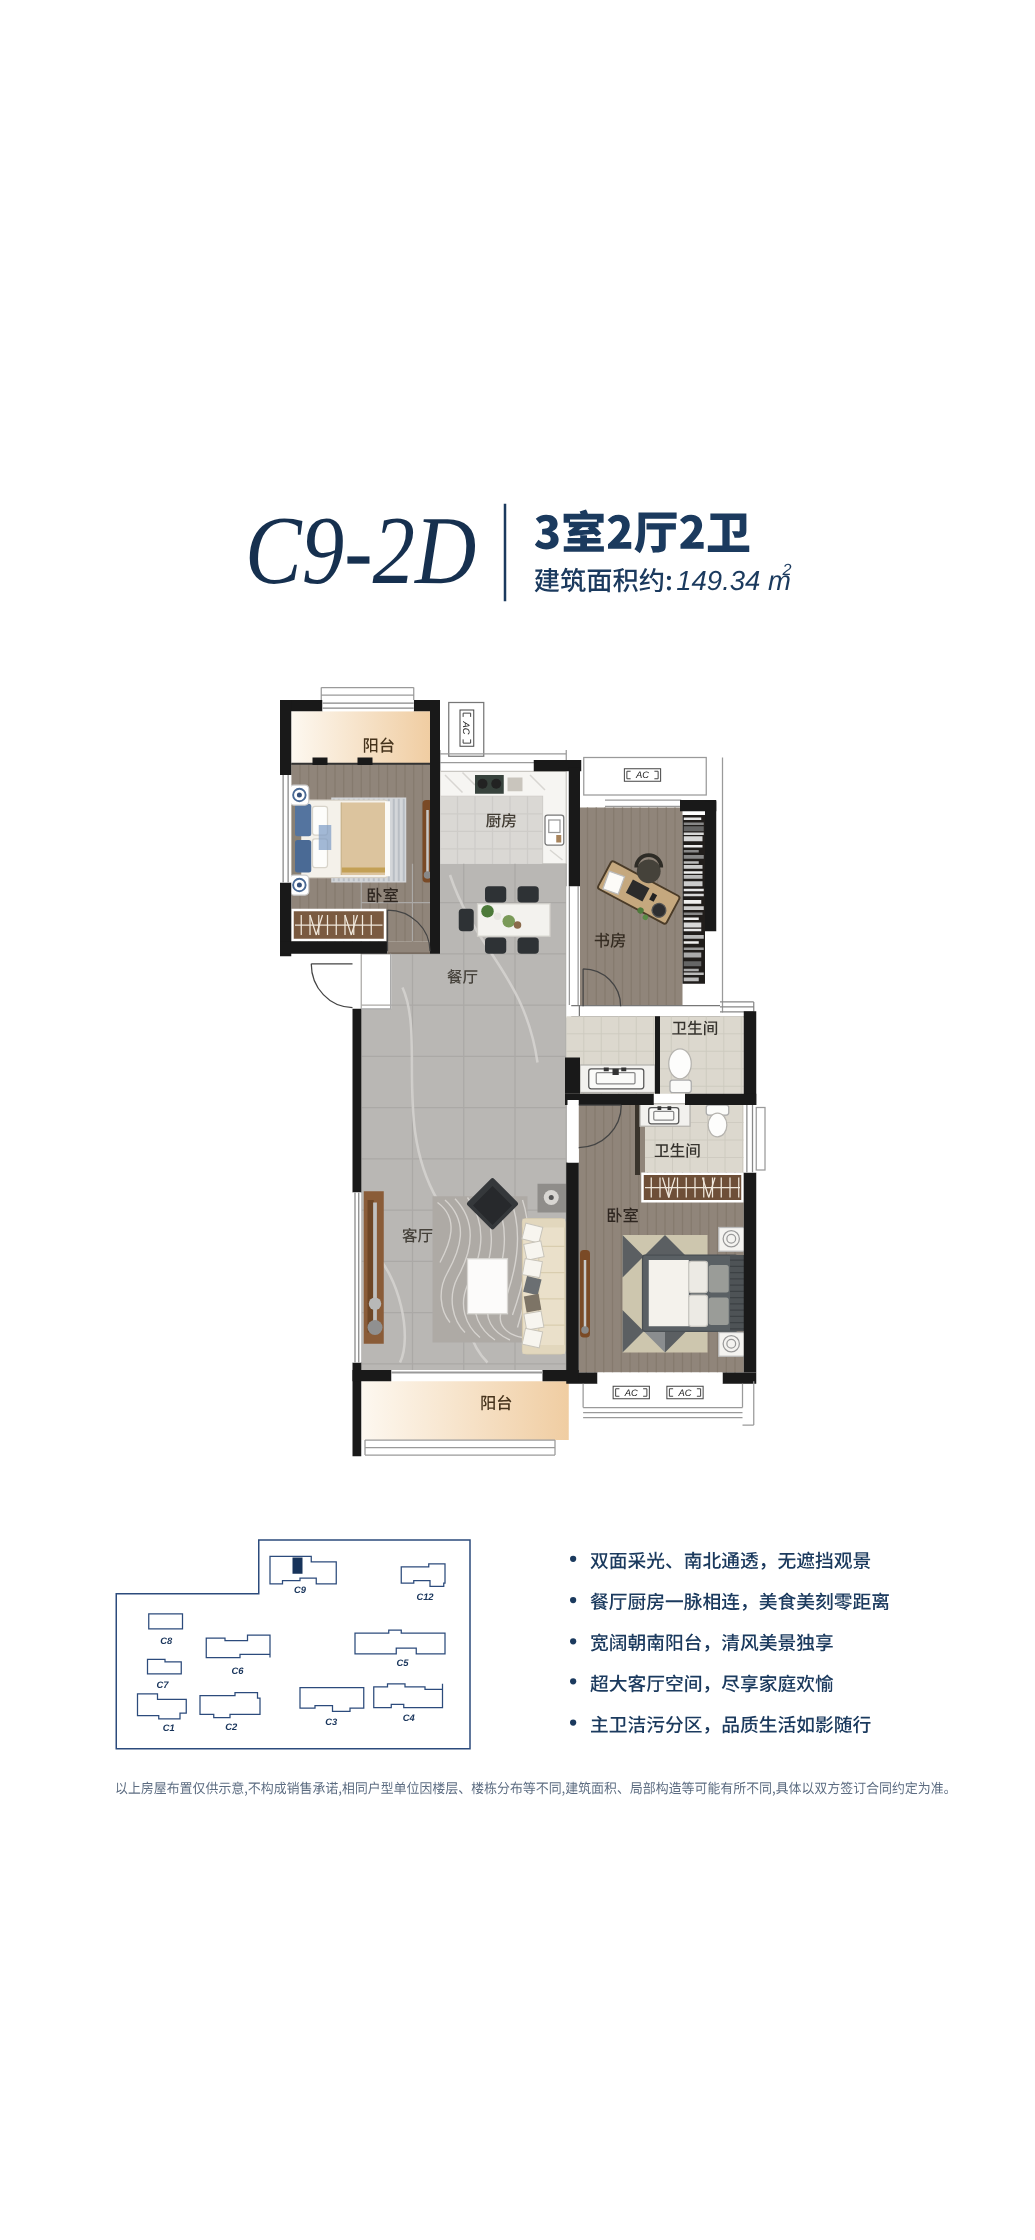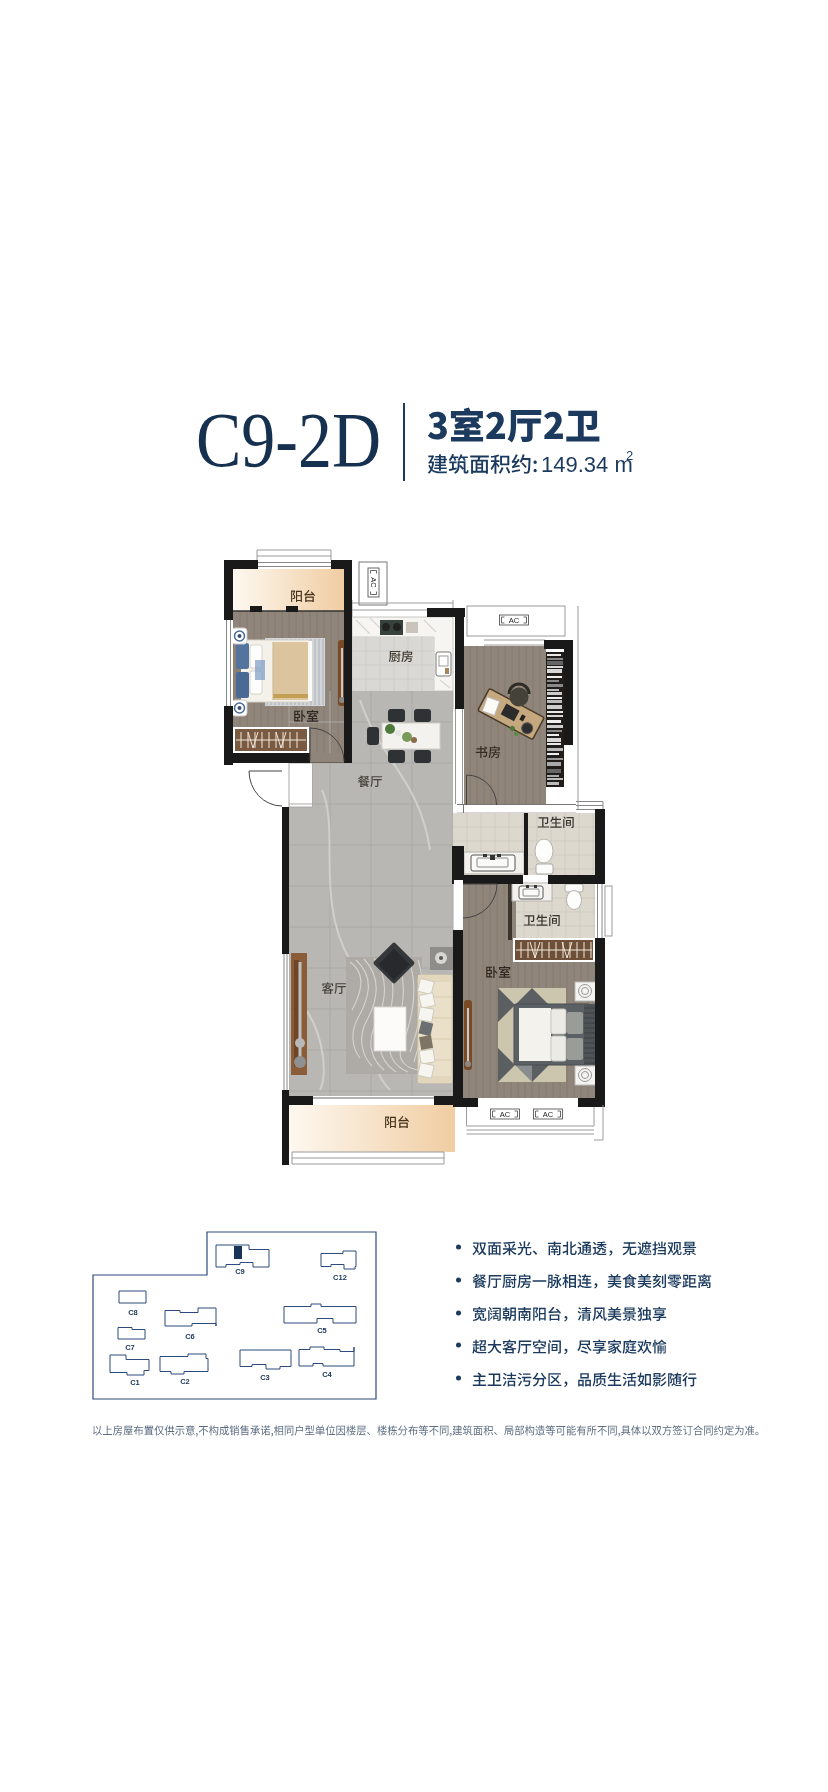--- a/index.html
+++ b/index.html
@@ -1,14 +1,14 @@
 <!DOCTYPE html>
 <html><head><meta charset="utf-8"><style>
 html,body{margin:0;padding:0;background:#fff;}
-.page{position:relative;width:828px;height:1481px;background:#fff;overflow:hidden;font-family:"Liberation Sans",sans-serif;}
+.page{position:relative;width:828px;height:1481px;background:#fff;overflow:hidden;font-family:"Liberation Sans",sans-serif;font-style:italic;}
 </style></head><body>
 <div class="page">
 <svg width="828" height="1792" viewBox="0 0 828 1792" style="position:absolute;left:0;top:0">
 
 <text x="196" y="466" font-family="Liberation Serif,serif" font-size="78" fill="#16304f" textLength="185" lengthAdjust="spacingAndGlyphs">C9-2D</text>
 
 <rect x="403" y="403" width="2" height="78" fill="#1b3a5e"></rect>
 
 <path transform="translate(427.0,439.0)" d="M10.0 0.5C15.4 0.5 19.9 -2.3 19.9 -7.3C19.9 -10.8 17.7 -12.9 14.8 -13.8V-14.0C17.6 -15.2 19.1 -17.2 19.1 -19.9C19.1 -24.7 15.4 -27.3 9.9 -27.3C6.7 -27.3 4.1 -26.1 1.6 -24.0L4.8 -20.1C6.4 -21.5 7.8 -22.3 9.6 -22.3C11.6 -22.3 12.7 -21.3 12.7 -19.4C12.7 -17.3 11.2 -15.9 6.7 -15.9V-11.4C12.3 -11.4 13.5 -10.0 13.5 -7.7C13.5 -5.7 11.9 -4.7 9.4 -4.7C7.3 -4.7 5.4 -5.8 3.8 -7.3L0.9 -3.2C2.8 -1.0 5.8 0.5 10.0 0.5Z M27.1 -8.7V-4.2H37.2V-2.1H24.0V2.4H56.1V-2.1H42.6V-4.2H53.4V-8.7H42.6V-10.8H37.2V-8.7ZM36.7 -29.9C37.0 -29.3 37.2 -28.7 37.5 -28.1H23.9V-20.8H28.1V-17.2H32.3C31.2 -16.4 30.4 -15.8 29.9 -15.5C28.9 -14.8 28.2 -14.3 27.3 -14.2C27.8 -12.9 28.5 -10.7 28.8 -9.8C30.4 -10.4 32.5 -10.5 48.1 -11.8C48.9 -11.0 49.5 -10.2 50.0 -9.6L54.1 -12.3C52.9 -13.8 50.9 -15.6 49.0 -17.2H51.8V-20.8H55.9V-28.1H43.3C42.9 -29.2 42.4 -30.4 41.8 -31.4ZM43.1 -16.4 44.4 -15.3 35.9 -14.8C37.0 -15.6 38.0 -16.4 39.0 -17.2H44.5ZM29.0 -21.7V-23.4H50.5V-21.7Z M59.4 0.0H78.0V-5.4H73.1C71.9 -5.4 70.1 -5.2 68.7 -5.0C72.8 -9.2 76.8 -14.3 76.8 -18.9C76.8 -24.0 73.2 -27.3 68.0 -27.3C64.2 -27.3 61.7 -26.0 59.1 -23.1L62.6 -19.7C63.9 -21.1 65.3 -22.3 67.1 -22.3C69.3 -22.3 70.6 -21.0 70.6 -18.5C70.6 -14.6 66.1 -9.8 59.4 -3.7Z M83.8 -29.0V-14.6C83.8 -9.7 83.6 -3.7 80.5 0.3C81.7 0.9 84.0 2.7 84.8 3.6C88.5 -0.9 89.1 -8.9 89.1 -14.6V-24.0H114.3V-29.0ZM90.2 -20.4V-15.4H100.1V-2.9C100.1 -2.3 99.9 -2.2 99.1 -2.2C98.4 -2.1 95.5 -2.2 93.5 -2.3C94.2 -0.8 95.1 1.5 95.3 3.1C98.6 3.1 101.2 3.0 103.1 2.2C105.0 1.4 105.6 0.0 105.6 -2.7V-15.4H113.7V-20.4Z M117.4 0.0H135.9V-5.4H131.0C129.8 -5.4 128.0 -5.2 126.6 -5.0C130.8 -9.2 134.7 -14.3 134.7 -18.9C134.7 -24.0 131.1 -27.3 125.9 -27.3C122.1 -27.3 119.7 -26.0 117.0 -23.1L120.5 -19.7C121.8 -21.1 123.2 -22.3 125.1 -22.3C127.2 -22.3 128.6 -21.0 128.6 -18.5C128.6 -14.6 124.1 -9.8 117.4 -3.7Z M141.3 -28.2V-23.0H150.9V-2.6H139.3V2.6H172.4V-2.6H156.7V-23.0H164.7V-14.5C164.7 -14.0 164.4 -13.9 163.8 -13.9C163.1 -13.9 160.5 -13.9 158.5 -14.0C159.4 -12.7 160.4 -10.3 160.6 -8.9C163.6 -8.9 165.9 -8.9 167.7 -9.7C169.6 -10.5 170.1 -12.0 170.1 -14.4V-28.2Z" fill="#1b3a5e"></path>
 

